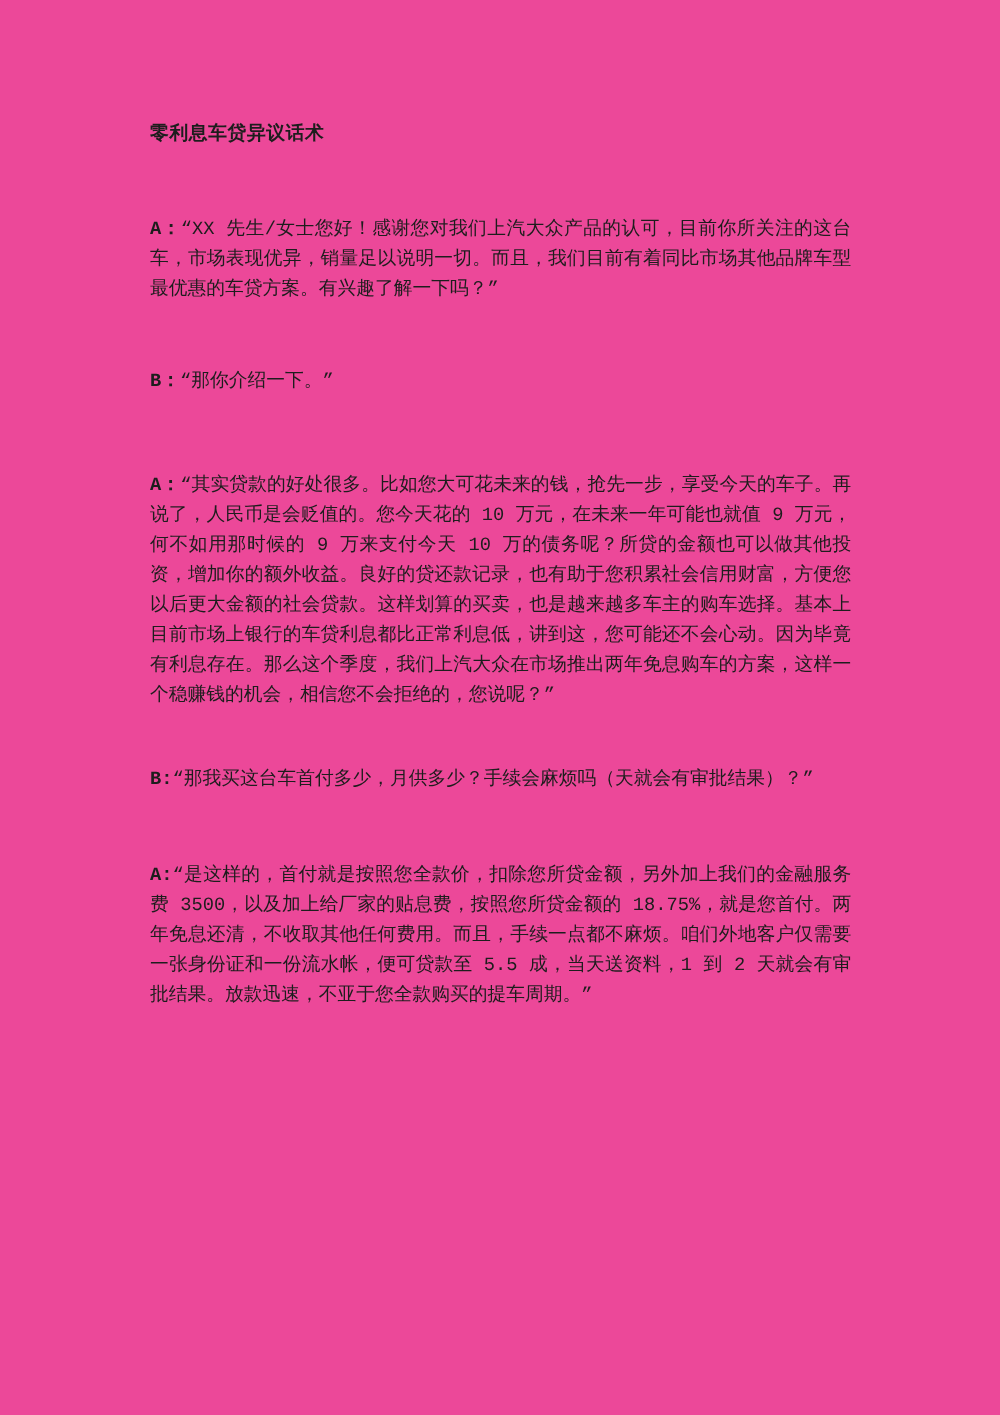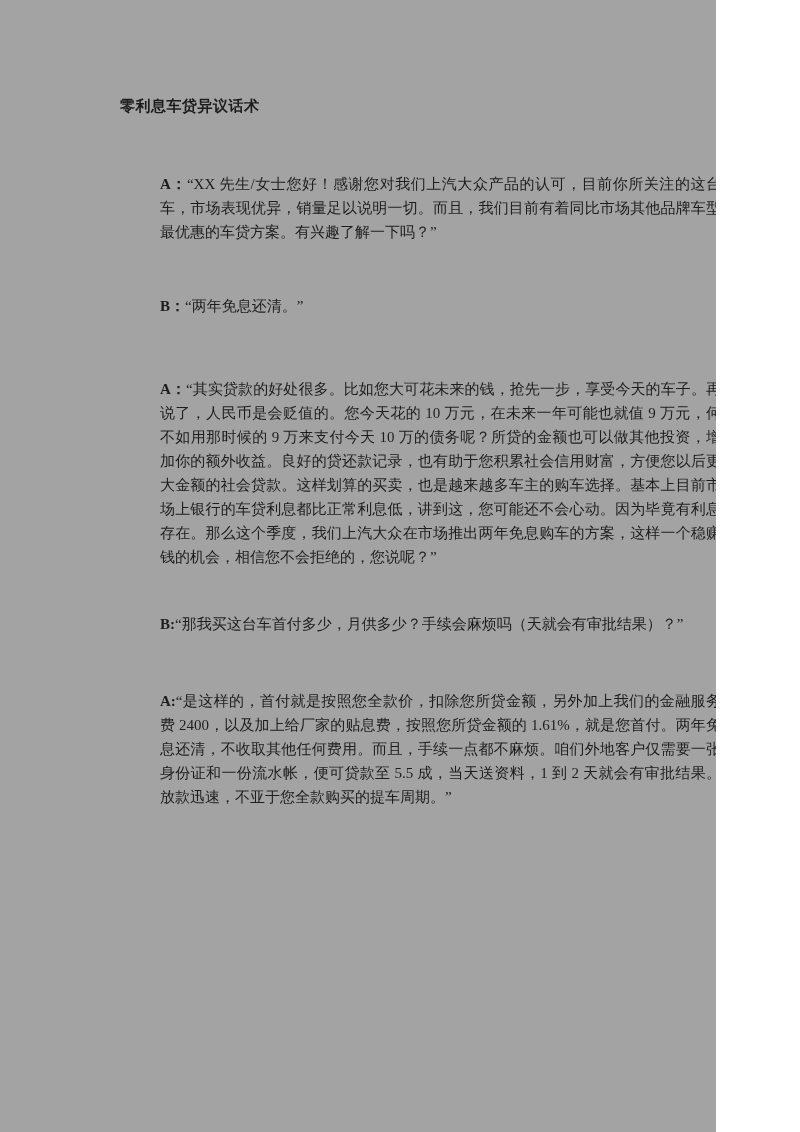--- a/index.html
+++ b/index.html
@@ -2,45 +2,44 @@
 <html><head>
 <meta charset="utf-8">
 <style>
   html, body {
     margin: 0;
     padding: 0;
     background: #ffffff;
   }
   .page {
     position: relative;
-    width: 716px;
+    width: 800px;
     height: 1132px;
-    background: #a3a3a3;
+    background: #ec4899;
     overflow: hidden;
-    font-family: Liberation Serif, serif;
+    font-family: Liberation Mono, monospace;
     color: #1d1d1d;
   }
   .doc-title {
     position: absolute;
     left: 120px;
     top: 97px;
     font-size: 15px;
     font-weight: bold;
     letter-spacing: 0.5px;
     white-space: nowrap;
   }
   .para {
     position: absolute;
     left: 120px;
     width: 561px;
     font-size: 15px;
     line-height: 24px;
     text-align: justify;
     text-justify: inter-ideograph;
-    margin-left: 40px;
   }
   .speaker {
     font-weight: bold;
   }
   .p1 { top: 172px; }
   .p2 { top: 294px; }
   .p3 { top: 377px; }
   .p4 { top: 612px; }
   .p5 { top: 689px; }
   .p6 { top: 860px; }
@@ -48,23 +47,23 @@
 </style>
 </head>
 <body>
 
 <div class="page">
 
   <div class="doc-title">零利息车贷异议话术</div>
 
   <div class="para p1"><span class="speaker">A：</span><span>“XX 先生/女士您好！感谢您对我们上汽大众产品的认可，目前你所关注的这台车，市场表现优异，销量足以说明一切。而且，我们目前有着同比市场其他品牌车型最优惠的车贷方案。有兴趣了解一下吗？”</span></div>
 
-  <div class="para p2"><span class="speaker">B：</span><span>“两年免息还清。”</span></div>
+  <div class="para p2"><span class="speaker">B：</span><span>“那你介绍一下。”</span></div>
 
   <div class="para p3"><span class="speaker">A：</span><span>“其实贷款的好处很多。比如您大可花未来的钱，抢先一步，享受今天的车子。再说了，人民币是会贬值的。您今天花的 10 万元，在未来一年可能也就值 9 万元，何不如用那时候的 9 万来支付今天 10 万的债务呢？所贷的金额也可以做其他投资，增加你的额外收益。良好的贷还款记录，也有助于您积累社会信用财富，方便您以后更大金额的社会贷款。这样划算的买卖，也是越来越多车主的购车选择。基本上目前市场上银行的车贷利息都比正常利息低，讲到这，您可能还不会心动。因为毕竟有利息存在。那么这个季度，我们上汽大众在市场推出两年免息购车的方案，这样一个稳赚钱的机会，相信您不会拒绝的，您说呢？”</span></div>
 
   <div class="para p4"><span class="speaker">B:</span><span>“那我买这台车首付多少，月供多少？手续会麻烦吗（天就会有审批结果）？”</span></div>
 
-  <div class="para p5"><span class="speaker">A:</span><span>“是这样的，首付就是按照您全款价，扣除您所贷金额，另外加上我们的金融服务费 2400，以及加上给厂家的贴息费，按照您所贷金额的 1.61%，就是您首付。两年免息还清，不收取其他任何费用。而且，手续一点都不麻烦。咱们外地客户仅需要一张身份证和一份流水帐，便可贷款至 5.5 成，当天送资料，1 到 2 天就会有审批结果。放款迅速，不亚于您全款购买的提车周期。”</span></div>
+  <div class="para p5"><span class="speaker">A:</span><span>“是这样的，首付就是按照您全款价，扣除您所贷金额，另外加上我们的金融服务费 3500，以及加上给厂家的贴息费，按照您所贷金额的 18.75%，就是您首付。两年免息还清，不收取其他任何费用。而且，手续一点都不麻烦。咱们外地客户仅需要一张身份证和一份流水帐，便可贷款至 5.5 成，当天送资料，1 到 2 天就会有审批结果。放款迅速，不亚于您全款购买的提车周期。”</span></div>
 
 
 
 </div>
 
 </body></html>

